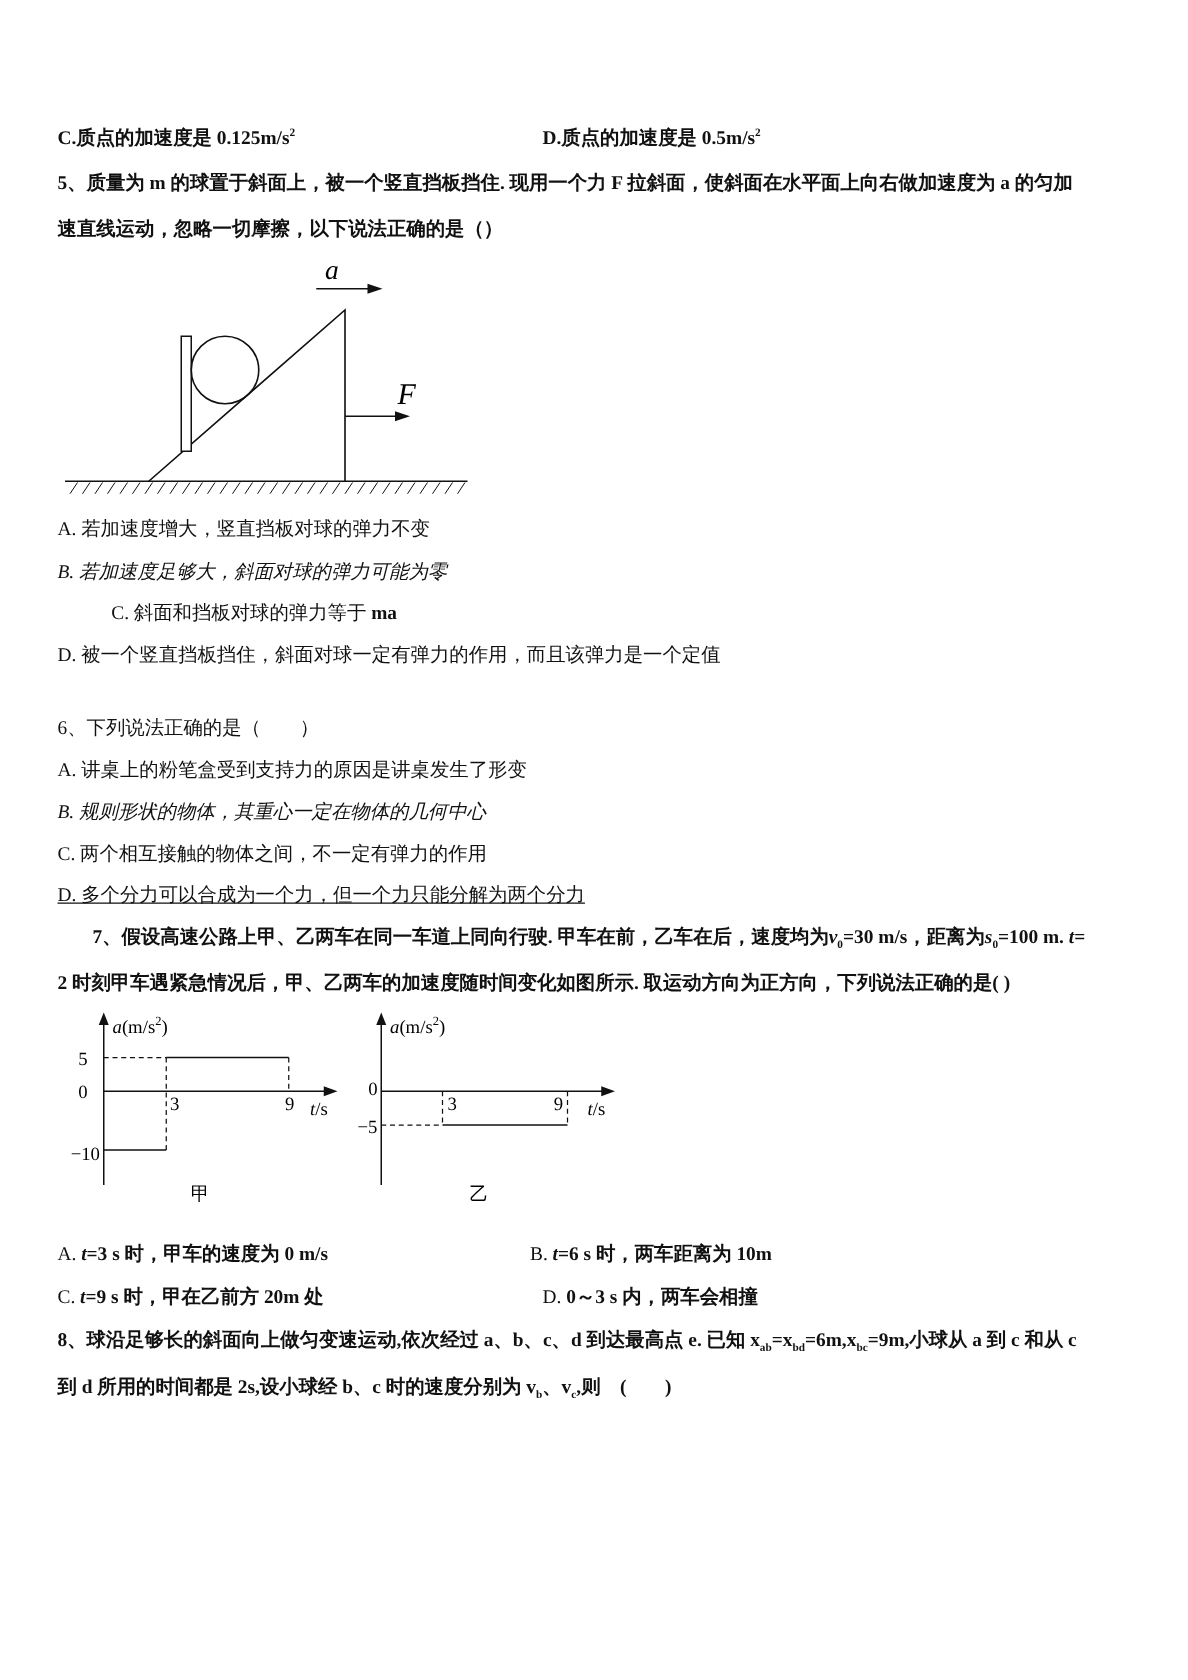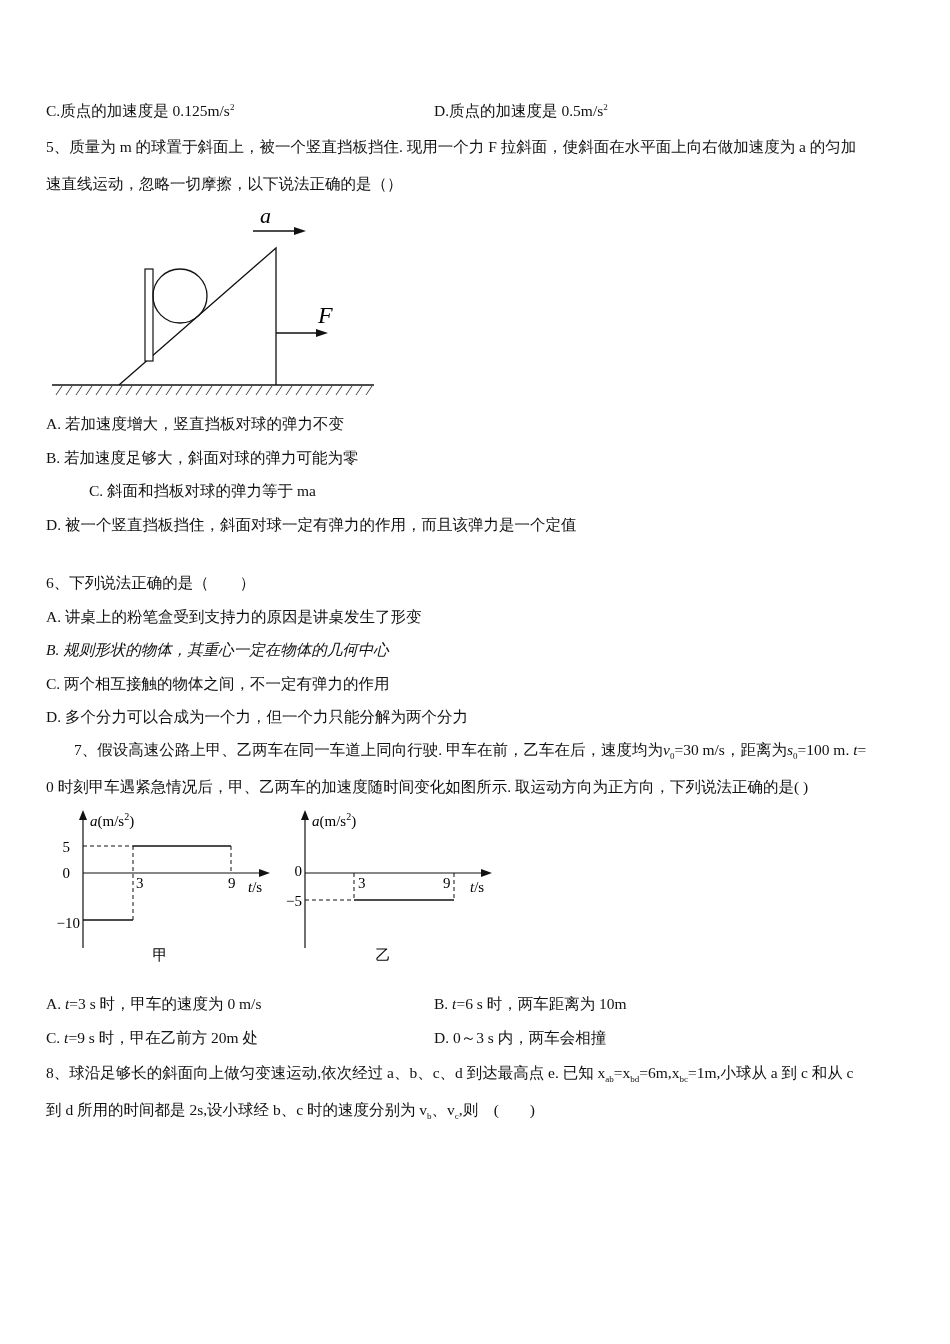--- a/index.html
+++ b/index.html
@@ -1,19 +1,19 @@
 <!DOCTYPE html>
 <html><head>
 <meta charset="utf-8">
 <style>
   html,body{margin:0;padding:0;background:#ffffff;}
   body{width:950px;height:1344px;position:relative;overflow:hidden;
        font-family:"Liberation Serif","DejaVu Serif",serif;color:#111;}
   .line{position:absolute;left:46px;font-size:15.5px;line-height:20px;white-space:nowrap;}
-  .b{font-weight:normal;}
+  .b{font-weight:bold;}
   .i{font-style:italic;}
   sup,sub{font-size:9px;line-height:0;}
   .fig{position:absolute;}
   svg text{font-family:"Liberation Serif","DejaVu Serif",serif;}
 </style>
 </head>
 <body>
 
 <div class="line b" style="top:101px;">
   <span>C.</span><span>质点的加速度是</span> <span>0.125m/s</span><sup>2</sup>
@@ -74,36 +74,36 @@
   <line x1="205" y1="28" x2="252" y2="28" stroke="#111" stroke-width="1.3"></line>
   <polygon points="258,28 246,24 246,32" fill="#111"></polygon>
   <text x="212" y="20" font-size="22" font-style="italic">a</text>
 
   <line x1="228" y1="130" x2="273" y2="130" stroke="#111" stroke-width="1.3"></line>
   <polygon points="280,130 268,126 268,134" fill="#111"></polygon>
   <text x="270" y="120" font-size="24" font-style="italic">F</text>
 </svg>
 
 <div class="line" style="top:414px;">A. 若加速度增大，竖直挡板对球的弹力不变</div>
-<div class="line" style="top:448px;">B. 若加速度足够大，斜面对球的弹力可能为零</div>
+<div class="line" style="top:448px;font-style:italic;">B. 若加速度足够大，斜面对球的弹力可能为零</div>
 <div class="line" style="top:481px;margin-left:43px;">
   <span>C. 斜面和挡板对球的弹力等于</span><span class="b"> ma</span>
 </div>
 <div class="line" style="top:515px;">D. 被一个竖直挡板挡住，斜面对球一定有弹力的作用，而且该弹力是一个定值</div>
 
 <div class="line" style="top:573px;">6、下列说法正确的是（　　）</div>
 <div class="line" style="top:607px;">A. 讲桌上的粉笔盒受到支持力的原因是讲桌发生了形变</div>
 <div class="line" style="top:640px;font-style:italic;">B. 规则形状的物体，其重心一定在物体的几何中心</div>
 <div class="line" style="top:674px;">C. 两个相互接触的物体之间，不一定有弹力的作用</div>
-<div class="line" style="top:707px;">D. 多个分力可以合成为一个力，但一个力只能分解为两个分力</div>
+<div class="line" style="top:707px;text-decoration:underline;">D. 多个分力可以合成为一个力，但一个力只能分解为两个分力</div>
 
 <div class="line b" style="top:740px;margin-left:28px;">
   <span>7、假设高速公路上甲、乙两车在同一车道上同向行驶. 甲车在前，乙车在后，速度均为</span><span class="i">v</span><sub>0</sub><span>=30 m/s，距离为</span><span class="i">s</span><sub>0</sub><span>=100 m.</span><span class="i"> t</span><span>=</span>
 </div>
-<div class="line b" style="top:777px;">0 时刻甲车遇紧急情况后，甲、乙两车的加速度随时间变化如图所示. 取运动方向为正方向，下列说法正确的是( )</div>
+<div class="line b" style="top:777px;">2 时刻甲车遇紧急情况后，甲、乙两车的加速度随时间变化如图所示. 取运动方向为正方向，下列说法正确的是( )</div>
 
 <svg class="fig" style="left:48px;top:808px;" width="225" height="160" viewBox="0 0 225 160">
   <line x1="35" y1="140" x2="35" y2="8" stroke="#111" stroke-width="1.2"></line>
   <polygon points="35,2 31,12 39,12" fill="#111"></polygon>
   <line x1="35" y1="65" x2="215" y2="65" stroke="#111" stroke-width="1.2"></line>
   <polygon points="222,65 211,61 211,69" fill="#111"></polygon>
   <text x="42" y="18" font-size="15"><tspan font-style="italic">a</tspan>(m/s<tspan font-size="10" dy="-6">2</tspan><tspan dy="6">)</tspan></text>
   <text x="22" y="44" font-size="15" text-anchor="end">5</text>
   <text x="22" y="70" font-size="15" text-anchor="end">0</text>
   <text x="32" y="120" font-size="15" text-anchor="end">−10</text>
@@ -132,28 +132,28 @@
   <line x1="27" y1="92" x2="76" y2="92" stroke="#111" stroke-width="1" stroke-dasharray="4,3"></line>
   <line x1="76" y1="65" x2="76" y2="92" stroke="#111" stroke-width="1" stroke-dasharray="4,3"></line>
   <line x1="176" y1="65" x2="176" y2="92" stroke="#111" stroke-width="1" stroke-dasharray="4,3"></line>
   <polyline points="76,92 176,92" fill="none" stroke="#111" stroke-width="1.3"></polyline>
   <text x="105" y="152" font-size="15" text-anchor="middle">乙</text>
 </svg>
 
 <div class="line" style="top:994px;">
   <span>A. </span><span class="b i">t</span><span class="b">=3 s 时，甲车的速度为 0 m/s</span>
 </div>
-<div class="line" style="top:994px;left:434px;">
+<div class="line" style="top:994px;left:424px;">
   <span>B. </span><span class="b i">t</span><span class="b">=6 s 时，两车距离为 10m</span>
 </div>
 <div class="line" style="top:1028px;">
   <span>C. </span><span class="b i">t</span><span class="b">=9 s 时，甲在乙前方 20m 处</span>
 </div>
 <div class="line" style="top:1028px;left:434px;">
   <span>D. </span><span class="b">0～3 s 内，两车会相撞</span>
 </div>
 
 <div class="line b" style="top:1063px;">
-  <span>8、球沿足够长的斜面向上做匀变速运动,依次经过 a、b、c、d 到达最高点 e. 已知 x</span><sub>ab</sub><span>=x</span><sub>bd</sub><span>=6m,x</span><sub>bc</sub><span>=1m,小球从 a 到 c 和从 c</span>
+  <span>8、球沿足够长的斜面向上做匀变速运动,依次经过 a、b、c、d 到达最高点 e. 已知 x</span><sub>ab</sub><span>=x</span><sub>bd</sub><span>=6m,x</span><sub>bc</sub><span>=9m,小球从 a 到 c 和从 c</span>
 </div>
 <div class="line b" style="top:1100px;">
   <span>到 d 所用的时间都是 2s,设小球经 b、c 时的速度分别为 v</span><sub>b</sub><span>、v</span><sub>c</sub><span>,则　(　　)</span>
 </div>
 
 </body></html>

